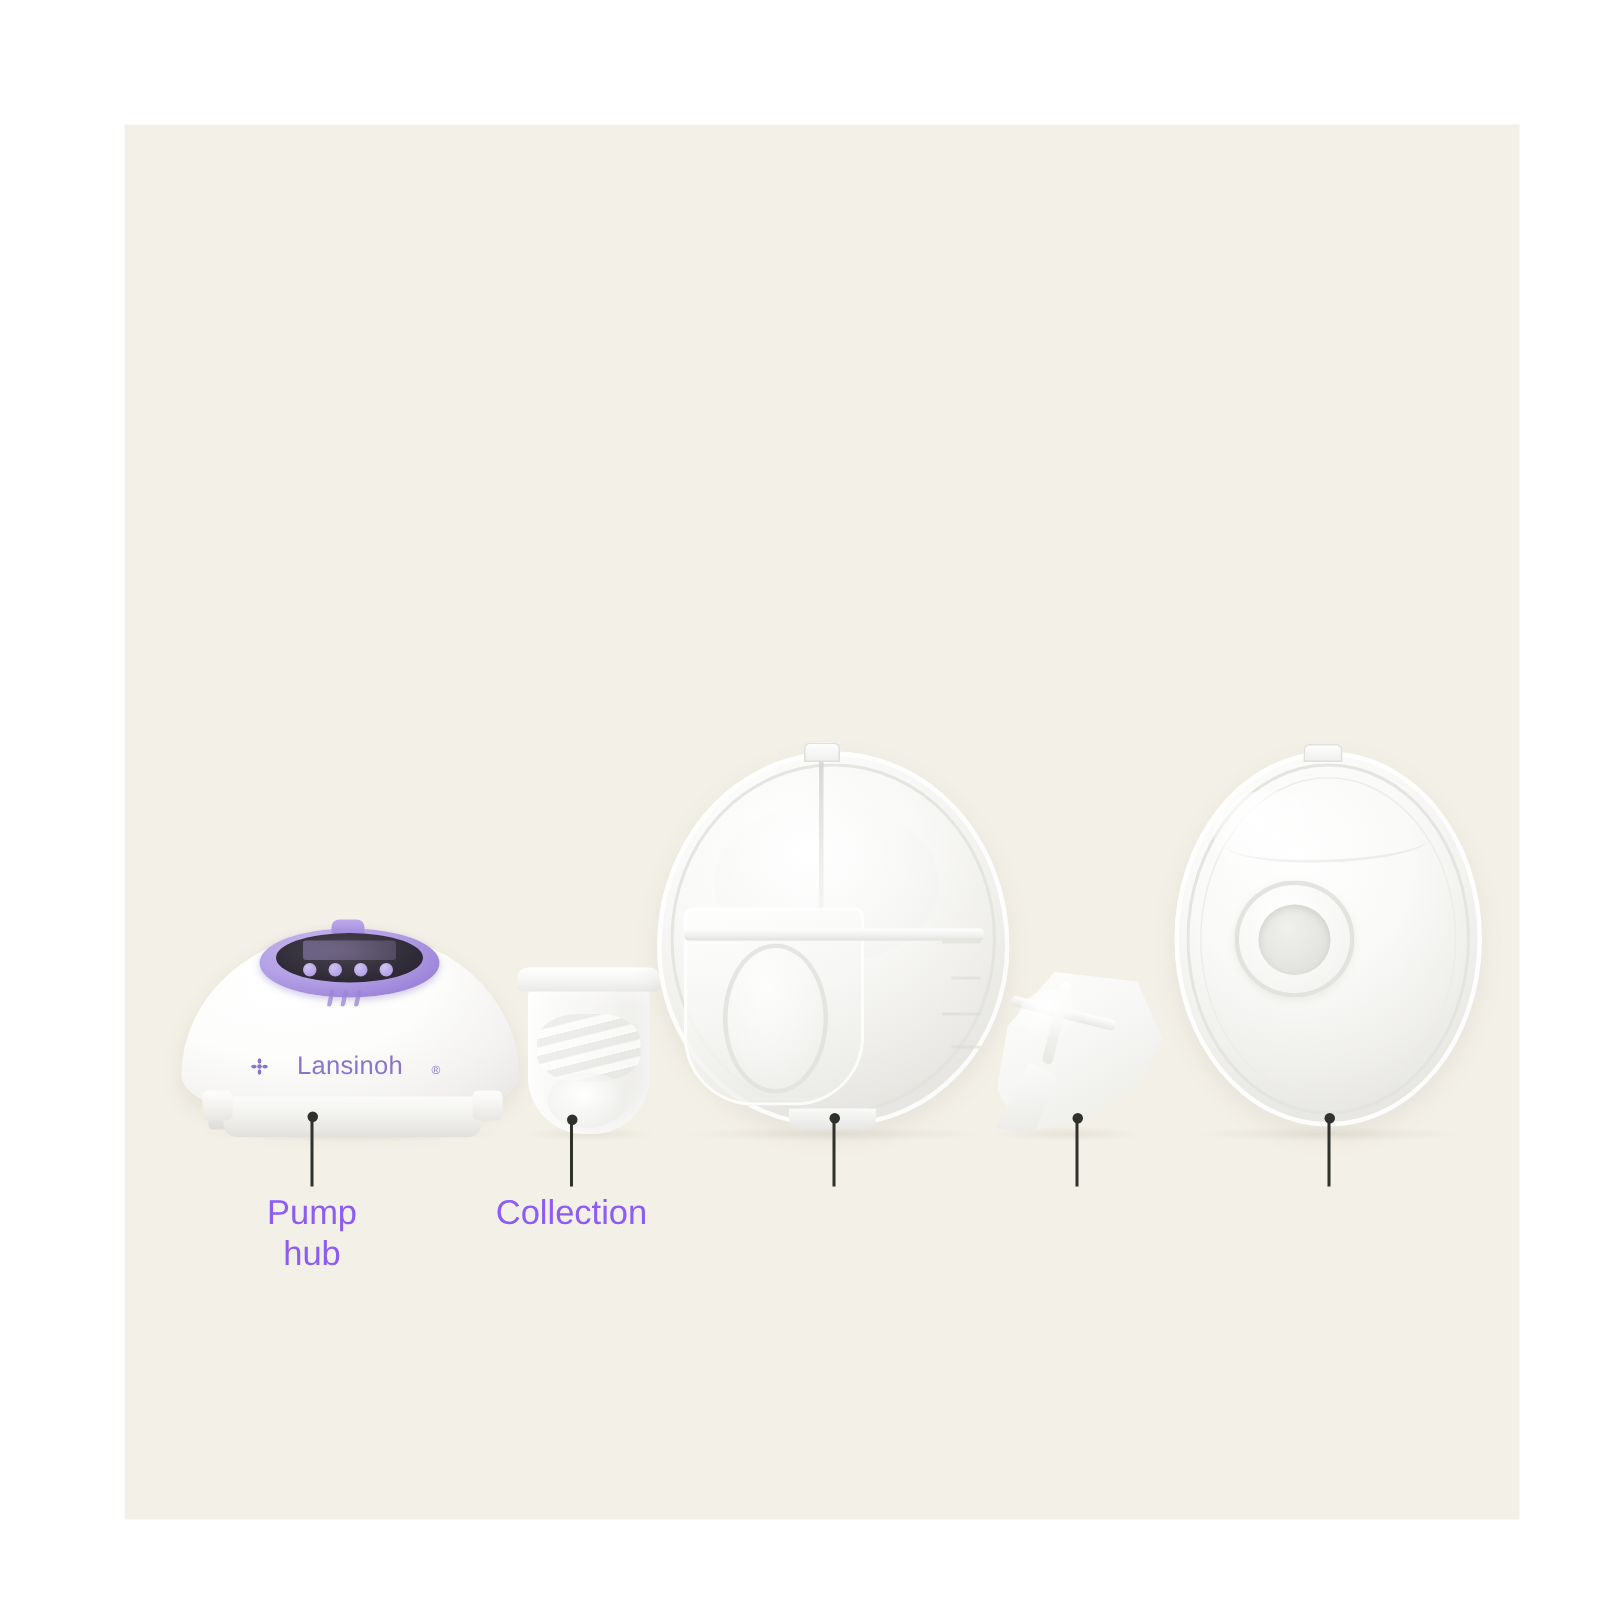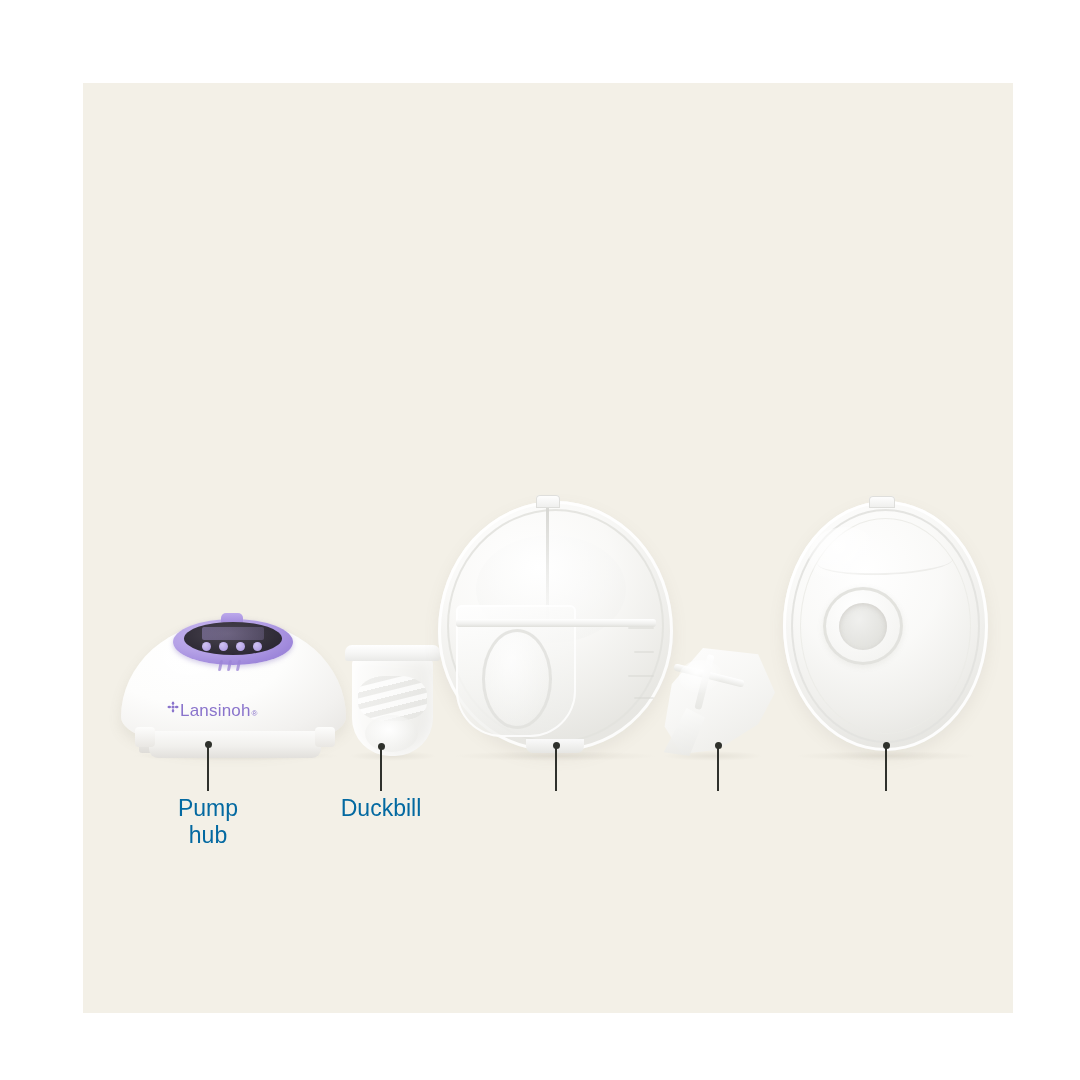--- a/index.html
+++ b/index.html
@@ -38,21 +38,21 @@
   
   .products{position:absolute;left:0;top:0;width:930px;height:930px;}
   .part{position:absolute;}
 
   
   .leader{position:absolute;width:2px;background:#2f312c;}
   .dot{position:absolute;width:7px;height:7px;border-radius:50%;background:#2f312c;}
   .label{
     position:absolute;text-align:center;
     font-family:"Liberation Sans",sans-serif;
-    font-size:23px;line-height:27px;color:#0369a1;
+    font-size:23px;line-height:27px;color:#8b5cf6;
     white-space:pre-line;
     font-weight:400;
   }
 
   
   .hub{left:38px;top:530px;width:225px;height:145px;}
   .hub-dome{
     position:absolute;left:0;top:8px;width:225px;height:128px;
     background:
       radial-gradient(ellipse 120% 130% at 32% 18%, #ffffff 0%, #fdfdfc 36%, #f2f1ef 62%, #e2e0dd 88%, #d6d4d1 100%);
@@ -118,21 +118,21 @@
   .hub-vents span{
     position:absolute;top:0;width:3px;height:11px;background:#9b84d6;border-radius:2px;
     transform:skewX(-12deg);display:block;
   }
   .hub-vents span:nth-child(1){left:2px;}
   .hub-vents span:nth-child(2){left:11px;}
   .hub-vents span:nth-child(3){left:20px;}
 
   .hub-logo{
     position:absolute;left:46px;top:88px;width:140px;height:20px;
-    display:flex;align-items:flex-start;gap:1px;
+    display:flex;align-items:center;gap:19px;
   }
   .hub-logo .mark{
     width:12px;height:12px;color:#8a74cc;flex:0 0 auto;
   }
   .hub-logo .word{
     font-family:"Liberation Sans",sans-serif;
     font-size:17px;color:#8a74cc;letter-spacing:.2px;
   }
   .hub-logo .reg{font-size:8px;color:#8a74cc;align-self:flex-end;margin-bottom:3px;}
 
@@ -349,21 +349,21 @@
       <div class="label" style="left:45px;top:712px;width:160px;">Pump
 hub</div>
 
       <div class="shadow" style="left:266px;top:668px;width:88px;"></div>
       <div class="part dia">
         <div class="dia-body"></div>
         <div class="dia-rim"></div>
       </div>
       <div class="dot" style="left:295px;top:660px;"></div>
       <div class="leader" style="left:297px;top:664px;height:44px;"></div>
-      <div class="label" style="left:218px;top:712px;width:160px;">Duckbill</div>
+      <div class="label" style="left:218px;top:712px;width:160px;">Collection</div>
 
       <div class="shadow" style="left:370px;top:668px;width:205px;"></div>
       <div class="part cup">
         <div class="cup-shell"></div>
         <div class="cup-inner-ring"></div>
         <div class="cup-dome"></div>
         <div class="cup-lid-seam"></div>
         <div class="cup-tab"></div>
         <div class="cup-marks">
           <span></span>

